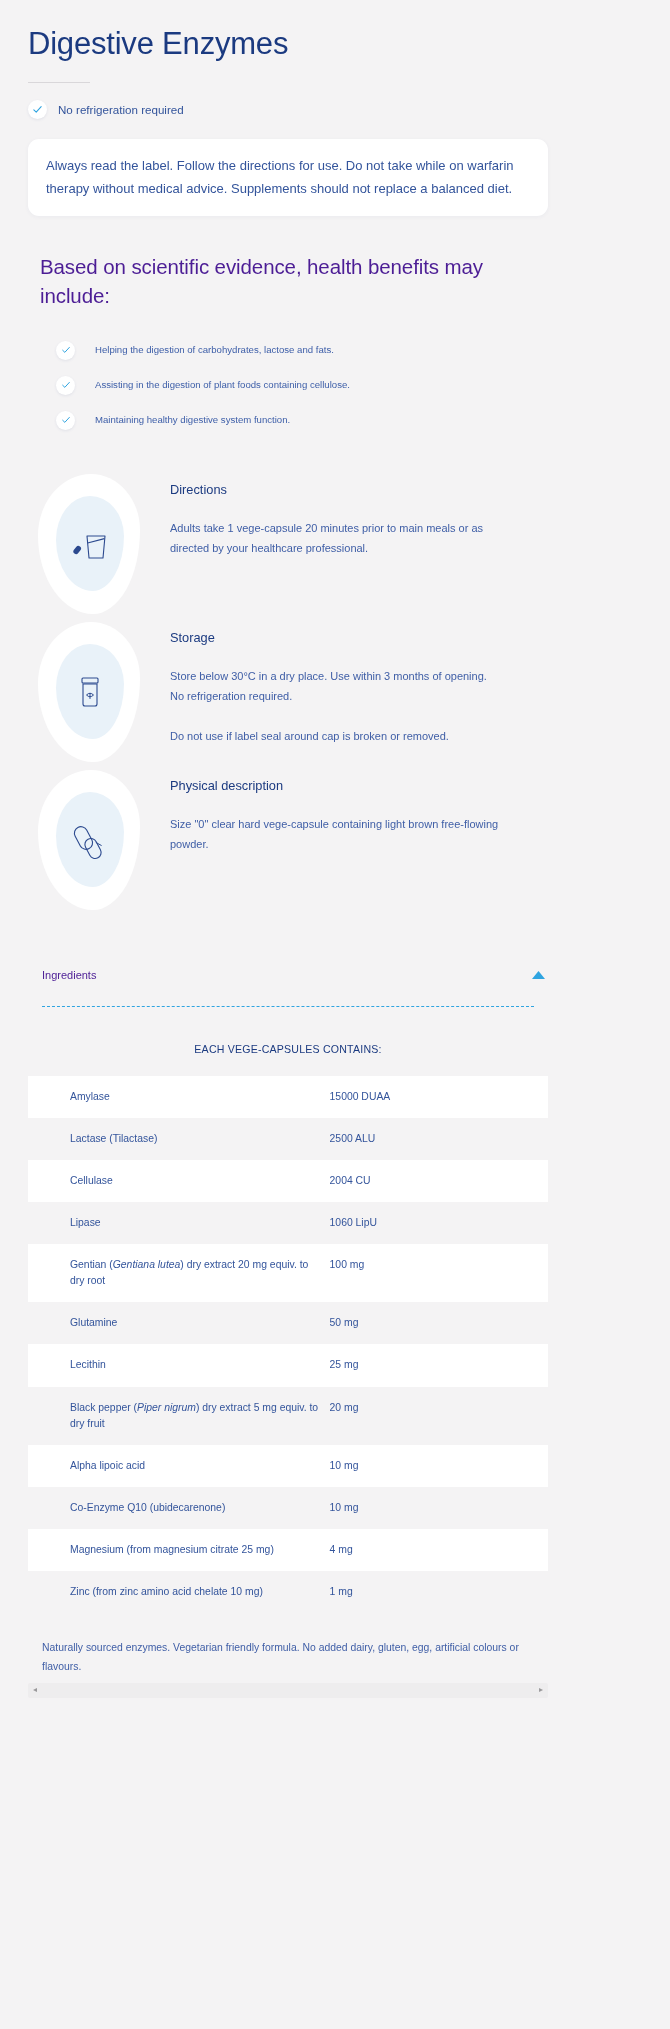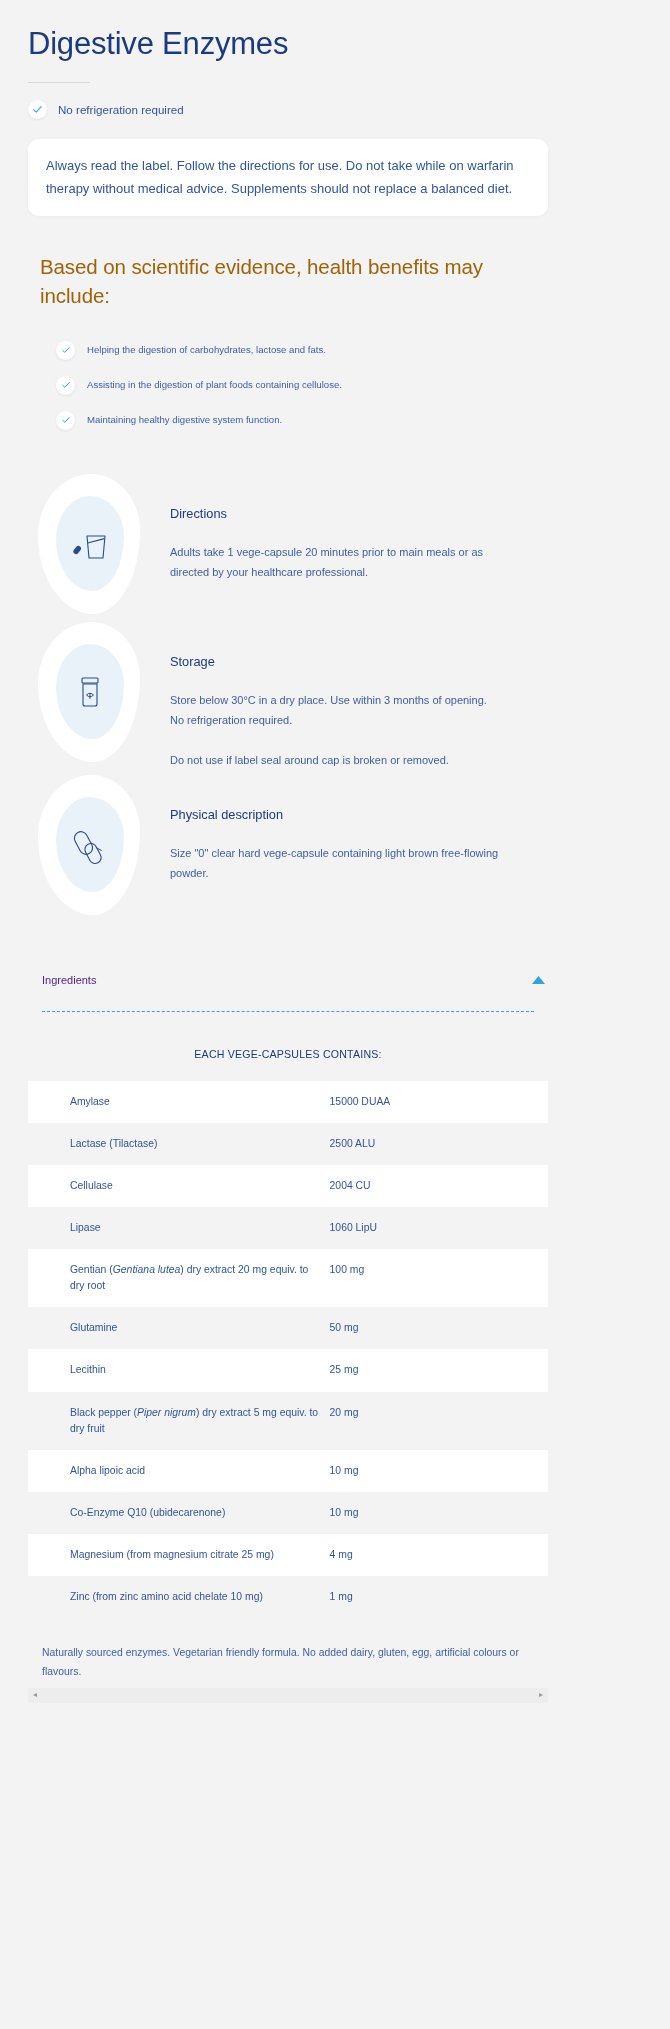--- a/index.html
+++ b/index.html
@@ -88,31 +88,31 @@
     color: #33549b;
   }
 
   
   .benefits { padding: 36px 40px 0 40px; }
 
   .benefits-heading {
     font-size: 20.5px;
     font-weight: 400;
     line-height: 1.42;
-    color: #a16207;
+    color: #4c1d95;
     letter-spacing: -0.1px;
     max-width: 460px;
   }
 
   .benefit-list { margin-top: 30px; padding-left: 16px; }
 
   .benefit-item {
     display: flex;
     align-items: center;
-    gap: 12px;
+    gap: 20px;
     margin-bottom: 16px;
   }
   .benefit-item:last-child { margin-bottom: 0; }
 
   .benefit-text {
     font-size: 9.6px;
     line-height: 1.5;
     color: #3d5ea8;
   }
 
@@ -169,21 +169,20 @@
     flex: 1 1 auto;
     padding-top: 12px;
     padding-right: 28px;
   }
 
   .info-title {
     font-size: 12.8px;
     font-weight: 400;
     color: #1b3a80;
     margin-bottom: 21px;
-    margin-top: 24px;
   }
 
   .info-text {
     font-size: 11px;
     line-height: 1.85;
     color: #3f5ea6;
     max-width: 330px;
   }
   .info-text + .info-text { margin-top: 20px; }
 

